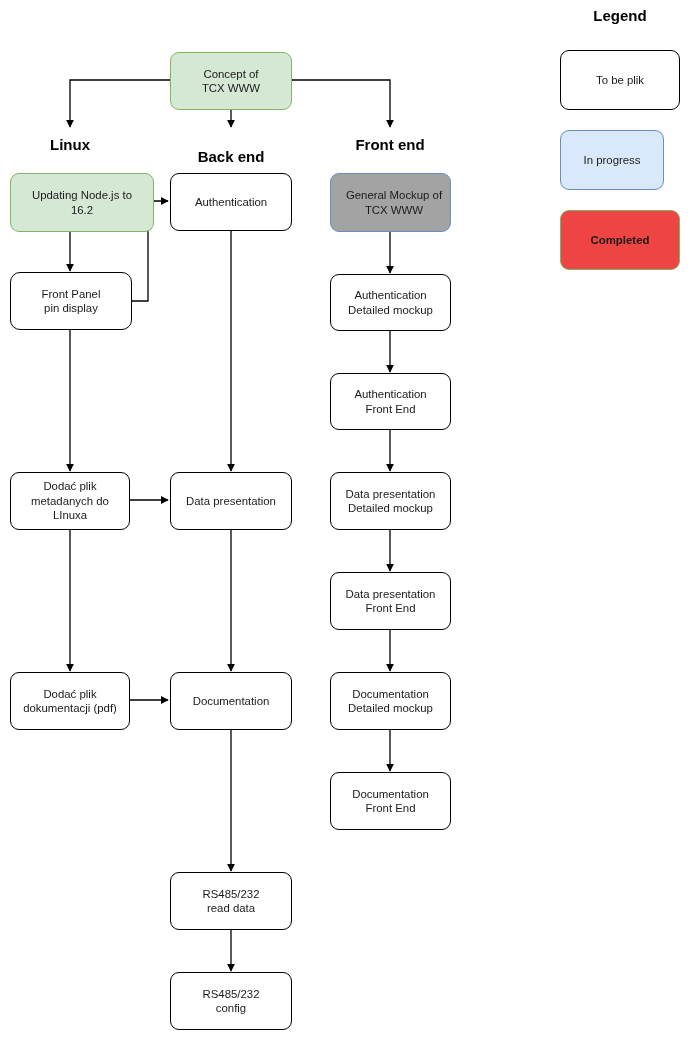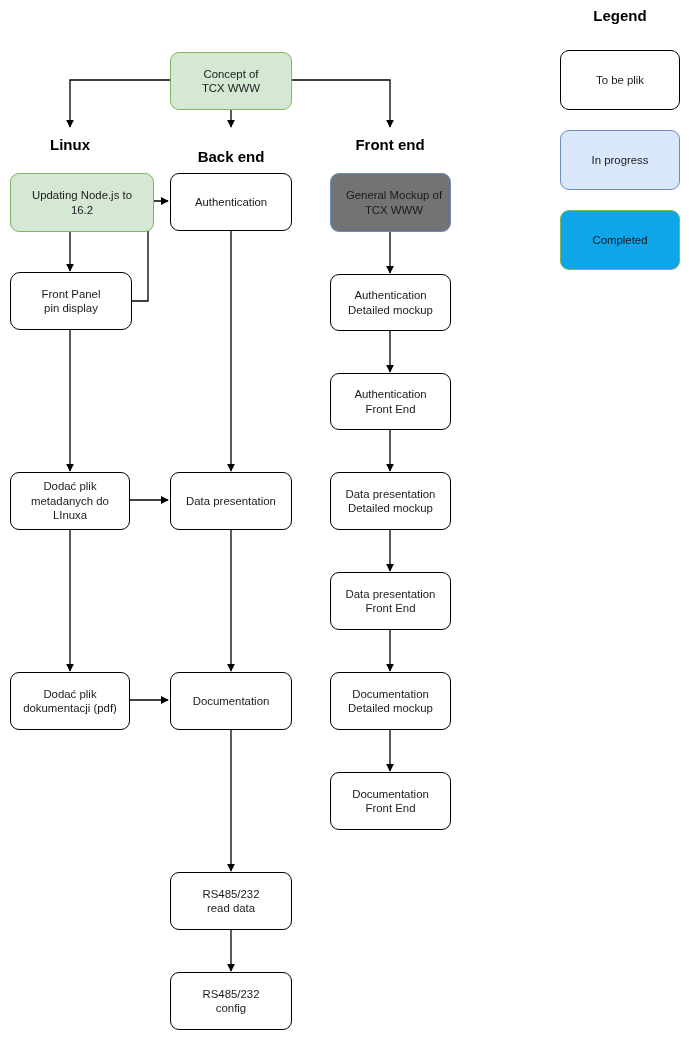--- a/index.html
+++ b/index.html
@@ -41,21 +41,21 @@
     line-height: 14.4px;
     color: #1a1a1a;
     padding: 2px 5px;
     white-space: pre-line;
   }
   .node.green {
     background: #d5e8d4;
     border-color: #82b366;
   }
   .node.blue {
-    background: #737373;
+    background: #a3a3a3;
     border-color: #6c8ebf;
     padding-left: 12px;
   }
   .col-header {
     position: absolute;
     font-size: 15px;
     font-weight: bold;
     color: #000000;
     text-align: center;
     white-space: nowrap;
@@ -76,22 +76,23 @@
     background: #ffffff;
     display: flex;
     align-items: center;
     justify-content: center;
     text-align: center;
     font-size: 11.4px;
     line-height: 14.4px;
     color: #1a1a1a;
   }
   .legend-box.green {
-    background: #0ea5e9;
+    background: #ef4444;
     border-color: #82b366;
+    font-weight: bold;
   }
   .legend-box.blue {
     background: #dae8fc;
     border-color: #6c8ebf;
   }
 </style>
 </head>
 <body>
 
 <div id="canvas">
@@ -169,16 +170,16 @@
 Detailed mockup</div>
   <div class="node" style="left:330px; top:572px; width:121px; height:58px;">Data presentation
 Front End</div>
   <div class="node" style="left:330px; top:672px; width:121px; height:58px;">Documentation
 Detailed mockup</div>
   <div class="node" style="left:330px; top:772px; width:121px; height:58px;">Documentation
 Front End</div>
 
   <div class="legend-title" style="left:560px; top:7px; width:120px;text-align:center;">Legend</div>
   <div class="legend-box" style="left:560px; top:50px; width:120px; height:60px;">To be plik</div>
-  <div class="legend-box blue" style="left:560px; top:130px; width:120px; height:60px;">In progress</div>
+  <div class="legend-box blue" style="left:560px; top:130px; width:104px; height:60px;">In progress</div>
   <div class="legend-box green" style="left:560px; top:210px; width:120px; height:60px;">Completed</div>
 
 </div>
 
 </body></html>

